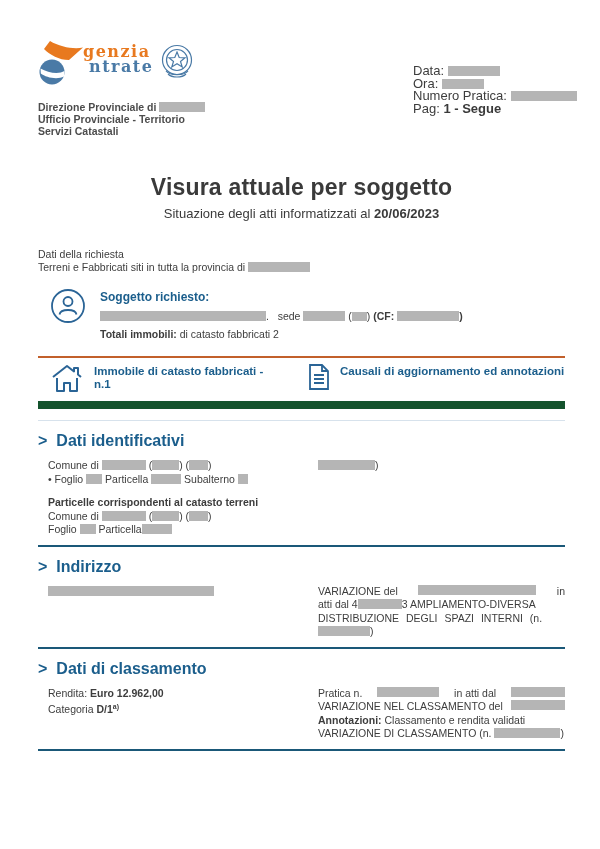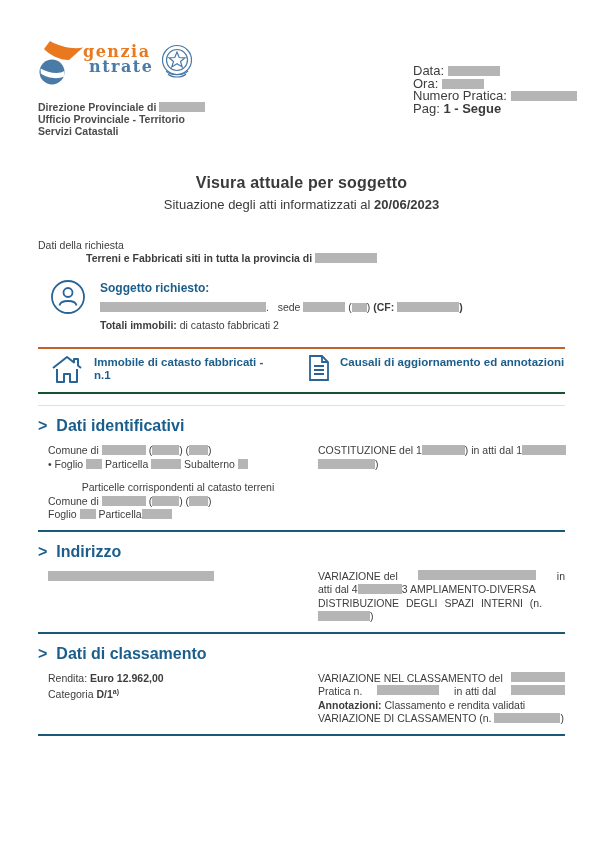--- a/index.html
+++ b/index.html
@@ -17,48 +17,48 @@
   .logo-text .l1 { color:#e8791f;text-align:right; }
   .logo-text .l2 { color:#4a7aa6; margin-left:6px; }
   .emblem { margin:1px 0 0 8px; }
   .office { margin-top:11px; font-weight:bold; color:#4c4c4c; font-size:10.5px; line-height:12px; }
   .meta { margin-top:25px; width:152px; font-size:13px; line-height:12.5px; color:#3d3d3d; }
   .meta-row { white-space:nowrap; }
   .meta b { color:#3a3a3a; }
 
   
   .title-block { margin-top:37px; text-align:center; color:#3a3a3a; }
-  .title-main { font-size:16px; font-weight:bold; letter-spacing:0.2px; }
+  .title-main { font-size:23px; font-weight:bold; letter-spacing:0.2px; }
   .title-sub { font-size:13px; margin-top:5px; }
 
   
   .request { margin-top:27px; font-size:10.5px; line-height:12.5px; }
-  .request .b { font-weight:bold;margin-left:48px; }
+  .request .b { font-weight:normal; }
 
   
   .subject { margin-top:15px; padding-left:12px; display:flex; gap:14px; }
   .subject-body { font-size:10.5px; line-height:14px; padding-top:2px; }
   .subject-heading { color:#1b5e8c; font-weight:bold; font-size:12px; margin-bottom:5px; }
   .subject-line { white-space:nowrap; }
   .subject-tot { margin-top:4px; }
 
   
-  .cols-header { margin-top:15px; border-top:2px solid #c2602b; border-bottom:2px solid #14532d; padding:5px 0 4px 12px; display:grid; grid-template-columns:248px 1fr; column-gap:10px; }
+  .cols-header { margin-top:15px; border-top:2px solid #c2602b; border-bottom:8px solid #14532d; padding:5px 0 4px 12px; display:grid; grid-template-columns:248px 1fr; column-gap:10px; }
   .col-head { display:flex; align-items:flex-start; gap:10px; }
   .col-head-text { color:#1b5e8c; font-weight:bold; font-size:11.5px; line-height:13px; padding-top:2px; }
 
   
   .section { padding:6px 0 8px; }
   .section.first { border-top:1px solid #d7e2ec; margin-top:11px; }
   .hr-dark { border:none; border-top:2px solid #1a5878; margin:0; height:0; }
   .section-title { color:#1b5e8c; font-weight:bold; font-size:16px; margin:5px 0 9px; }
   .chev { display:inline-block; margin-right:9px; font-weight:bold; }
   .grid { display:grid; grid-template-columns:260px 1fr; column-gap:10px; padding-left:10px; font-size:10.5px; line-height:13.5px; }
   .lcol div, .rcol div { white-space:nowrap; }
-  .bold { font-weight:normal;text-align:center; }
+  .bold { font-weight:bold; }
   .gap8 { height:10px; }
   .flexline { display:flex; justify-content:space-between; }
   .ws { word-spacing:4px; }
   sup.note { font-size:7px; vertical-align:4px; font-weight:bold; }
 </style>
 </head>
 <body>
 
 <div class="page">
 
@@ -201,23 +201,20 @@
           <span>(</span><span class="rd" style="width:19px"></span><span>)</span>
         </div>
         <div>
           <span>Foglio</span>
           <span class="rd" style="width:16px"></span>
           <span>Particella</span><span class="rd" style="width:30px"></span>
         </div>
       </div>
       <div class="rcol">
         <div>
-          <span>COSTITUZIONE del 1</span><span class="rd" style="width:43px"></span><span>) in atti dal 1</span><span class="rd" style="width:44px"></span>
-        </div>
-        <div>
           <span class="rd" style="width:57px"></span><span>)</span>
         </div>
       </div>
     </div>
   </div>
 
   <hr class="hr-dark">
 
   <div class="section">
     <div class="section-title">
@@ -256,29 +253,29 @@
           <span>Rendita:</span>
           <b>Euro 12.962,00</b>
         </div>
         <div>
           <span>Categoria</span>
           <b>D/1</b><sup class="note">a)</sup>
         </div>
       </div>
       <div class="rcol">
         <div class="flexline">
-          <span>VARIAZIONE NEL CLASSAMENTO del</span>
-          <span class="rd" style="width:54px"></span>
-        </div>
-        <div class="flexline">
           <span>Pratica n.</span>
           <span class="rd" style="width:62px"></span>
           <span>in atti dal</span>
           <span class="rd" style="width:54px"></span>
         </div>
+        <div class="flexline">
+          <span>VARIAZIONE NEL CLASSAMENTO del</span>
+          <span class="rd" style="width:54px"></span>
+        </div>
         <div>
           <b>Annotazioni:</b>
           <span>Classamento e rendita validati</span>
         </div>
         <div>
           <span>VARIAZIONE DI CLASSAMENTO (n.</span>
           <span class="rd" style="width:66px"></span><span>)</span>
         </div>
       </div>
     </div>

